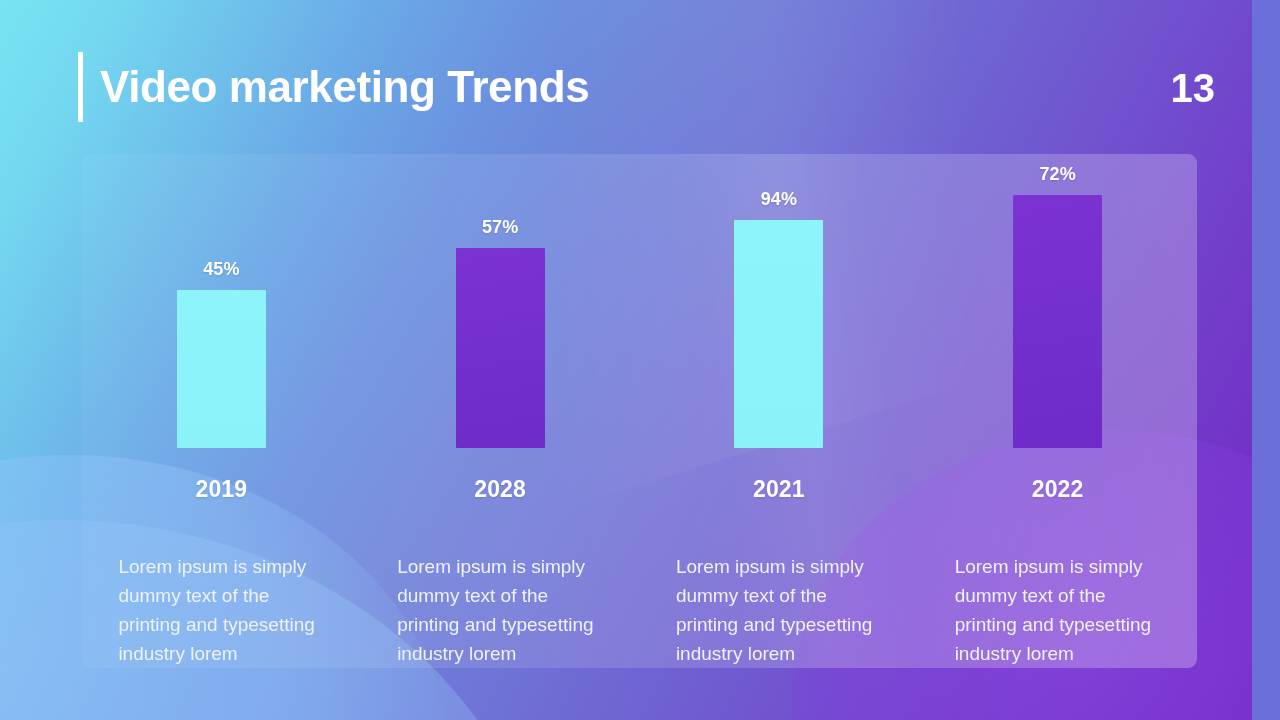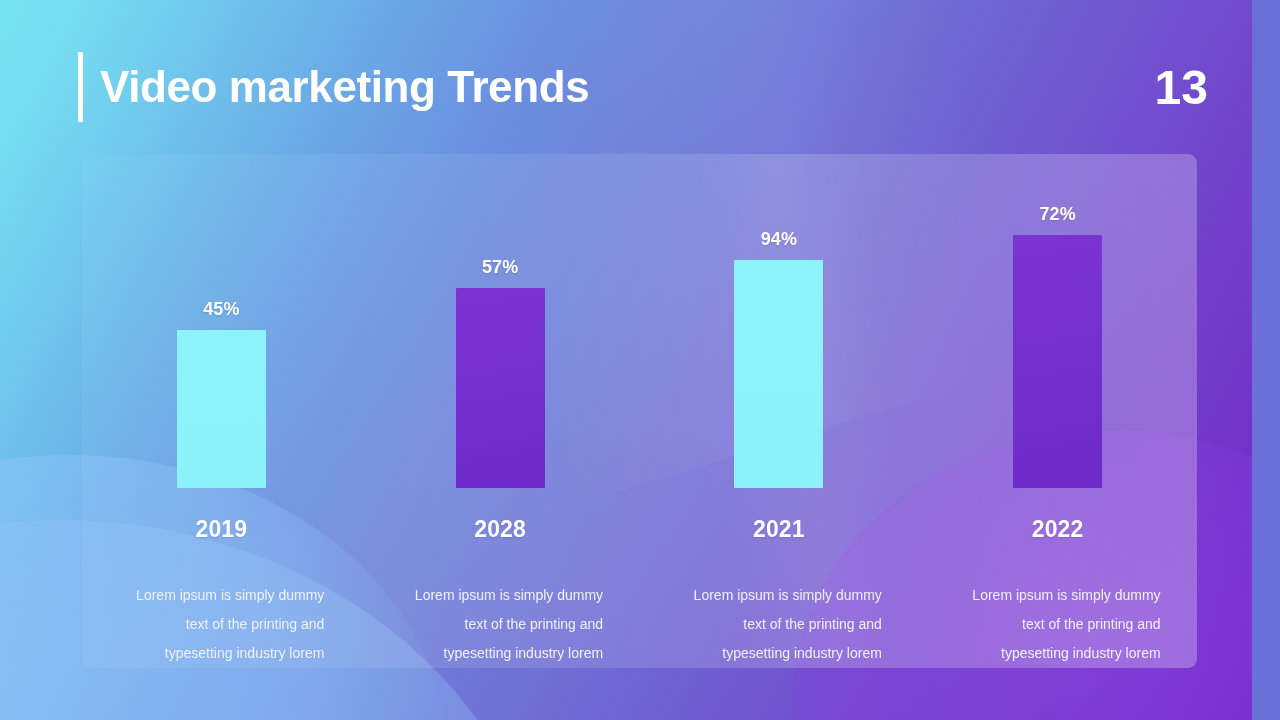--- a/index.html
+++ b/index.html
@@ -108,24 +108,24 @@
   .slide-title {
     color: #ffffff;
     font-size: 44px;
     font-weight: bold;
     letter-spacing: -0.4px;
     line-height: 70px;
     white-space: nowrap;
   }
   .page-number {
     position: absolute;
-    right: 72px;
+    right: 65px;
     top: 62px;
     color: #ffffff;
-    font-size: 48px;
+    font-size: 40px;
     font-weight: bold;
     letter-spacing: 0px;
     line-height: 52px;
   }
 
   
   .chart-card {
     position: absolute;
     left: 82px;
     top: 154px;
@@ -200,25 +200,25 @@
 
   .year-label {
     color: #ffffff;
     font-size: 23px;
     font-weight: bold;
     line-height: 26px;
     letter-spacing: 0.2px;
     text-shadow: 0 1px 2px rgba(40,40,110,0.16);
   }
   .desc {
-    margin-top: 11px;
+    margin-top: 22px;
     width: 206px;
-    text-align: right;
+    text-align: left;
     color: #eef2fb;
-    font-size: 14px;
+    font-size: 19px;
     line-height: 29px;
     font-weight: normal;
   }
 </style>
 </head>
 <body>
 
 <div class="slide">
 
   <div class="sheen"></div>

